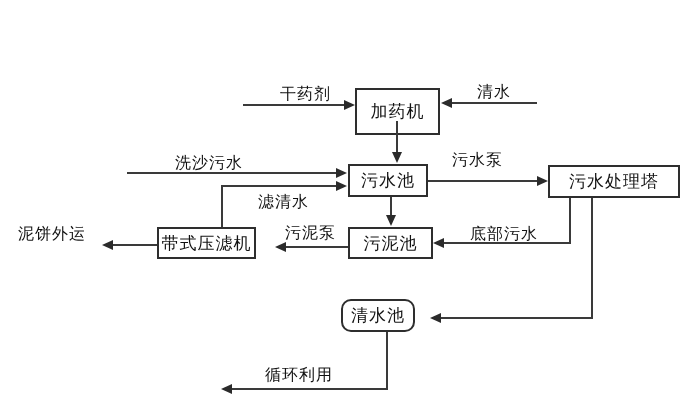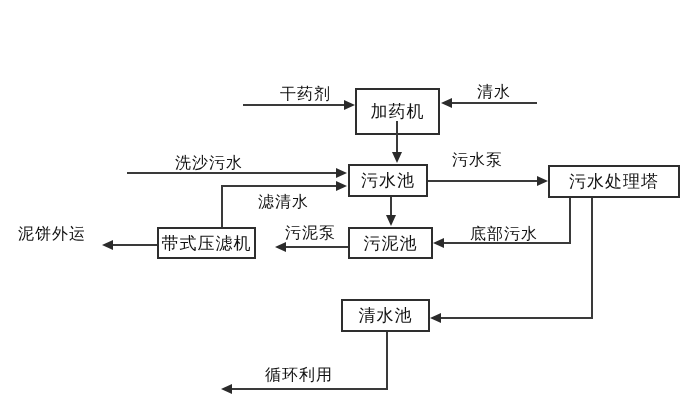--- a/index.html
+++ b/index.html
@@ -31,21 +31,21 @@
     </div>
   <div class="node" style="left:348px; top:227px; width:85px;  height:32px;">
       <span>污泥池</span>
     </div>
   <div class="node" style="left:548px; top:165px; width:132px; height:33px;">
       <span>污水处理塔</span>
     </div>
   <div class="node" style="left:157px; top:227px; width:99px; height:32px;">
       <span>带式压滤机</span>
     </div>
-  <div class="node" style="left:341px; top:299px; width:89px;  height:33px;">
+  <div class="node" style="left:341px; top:299px; width:74px;  height:33px;border-radius:10px;">
       <span>清水池</span>
     </div>
 
   <div>
     <div class="flow-label" style="left:253px; top:84px;margin-left:27px;">干药剂</div>
     <div class="hline" style="left:243px; top:104px; width:102px;"></div>
     <div class="arr right" style="left:344px; top:100px;"></div>
   </div>
 
   <div>

